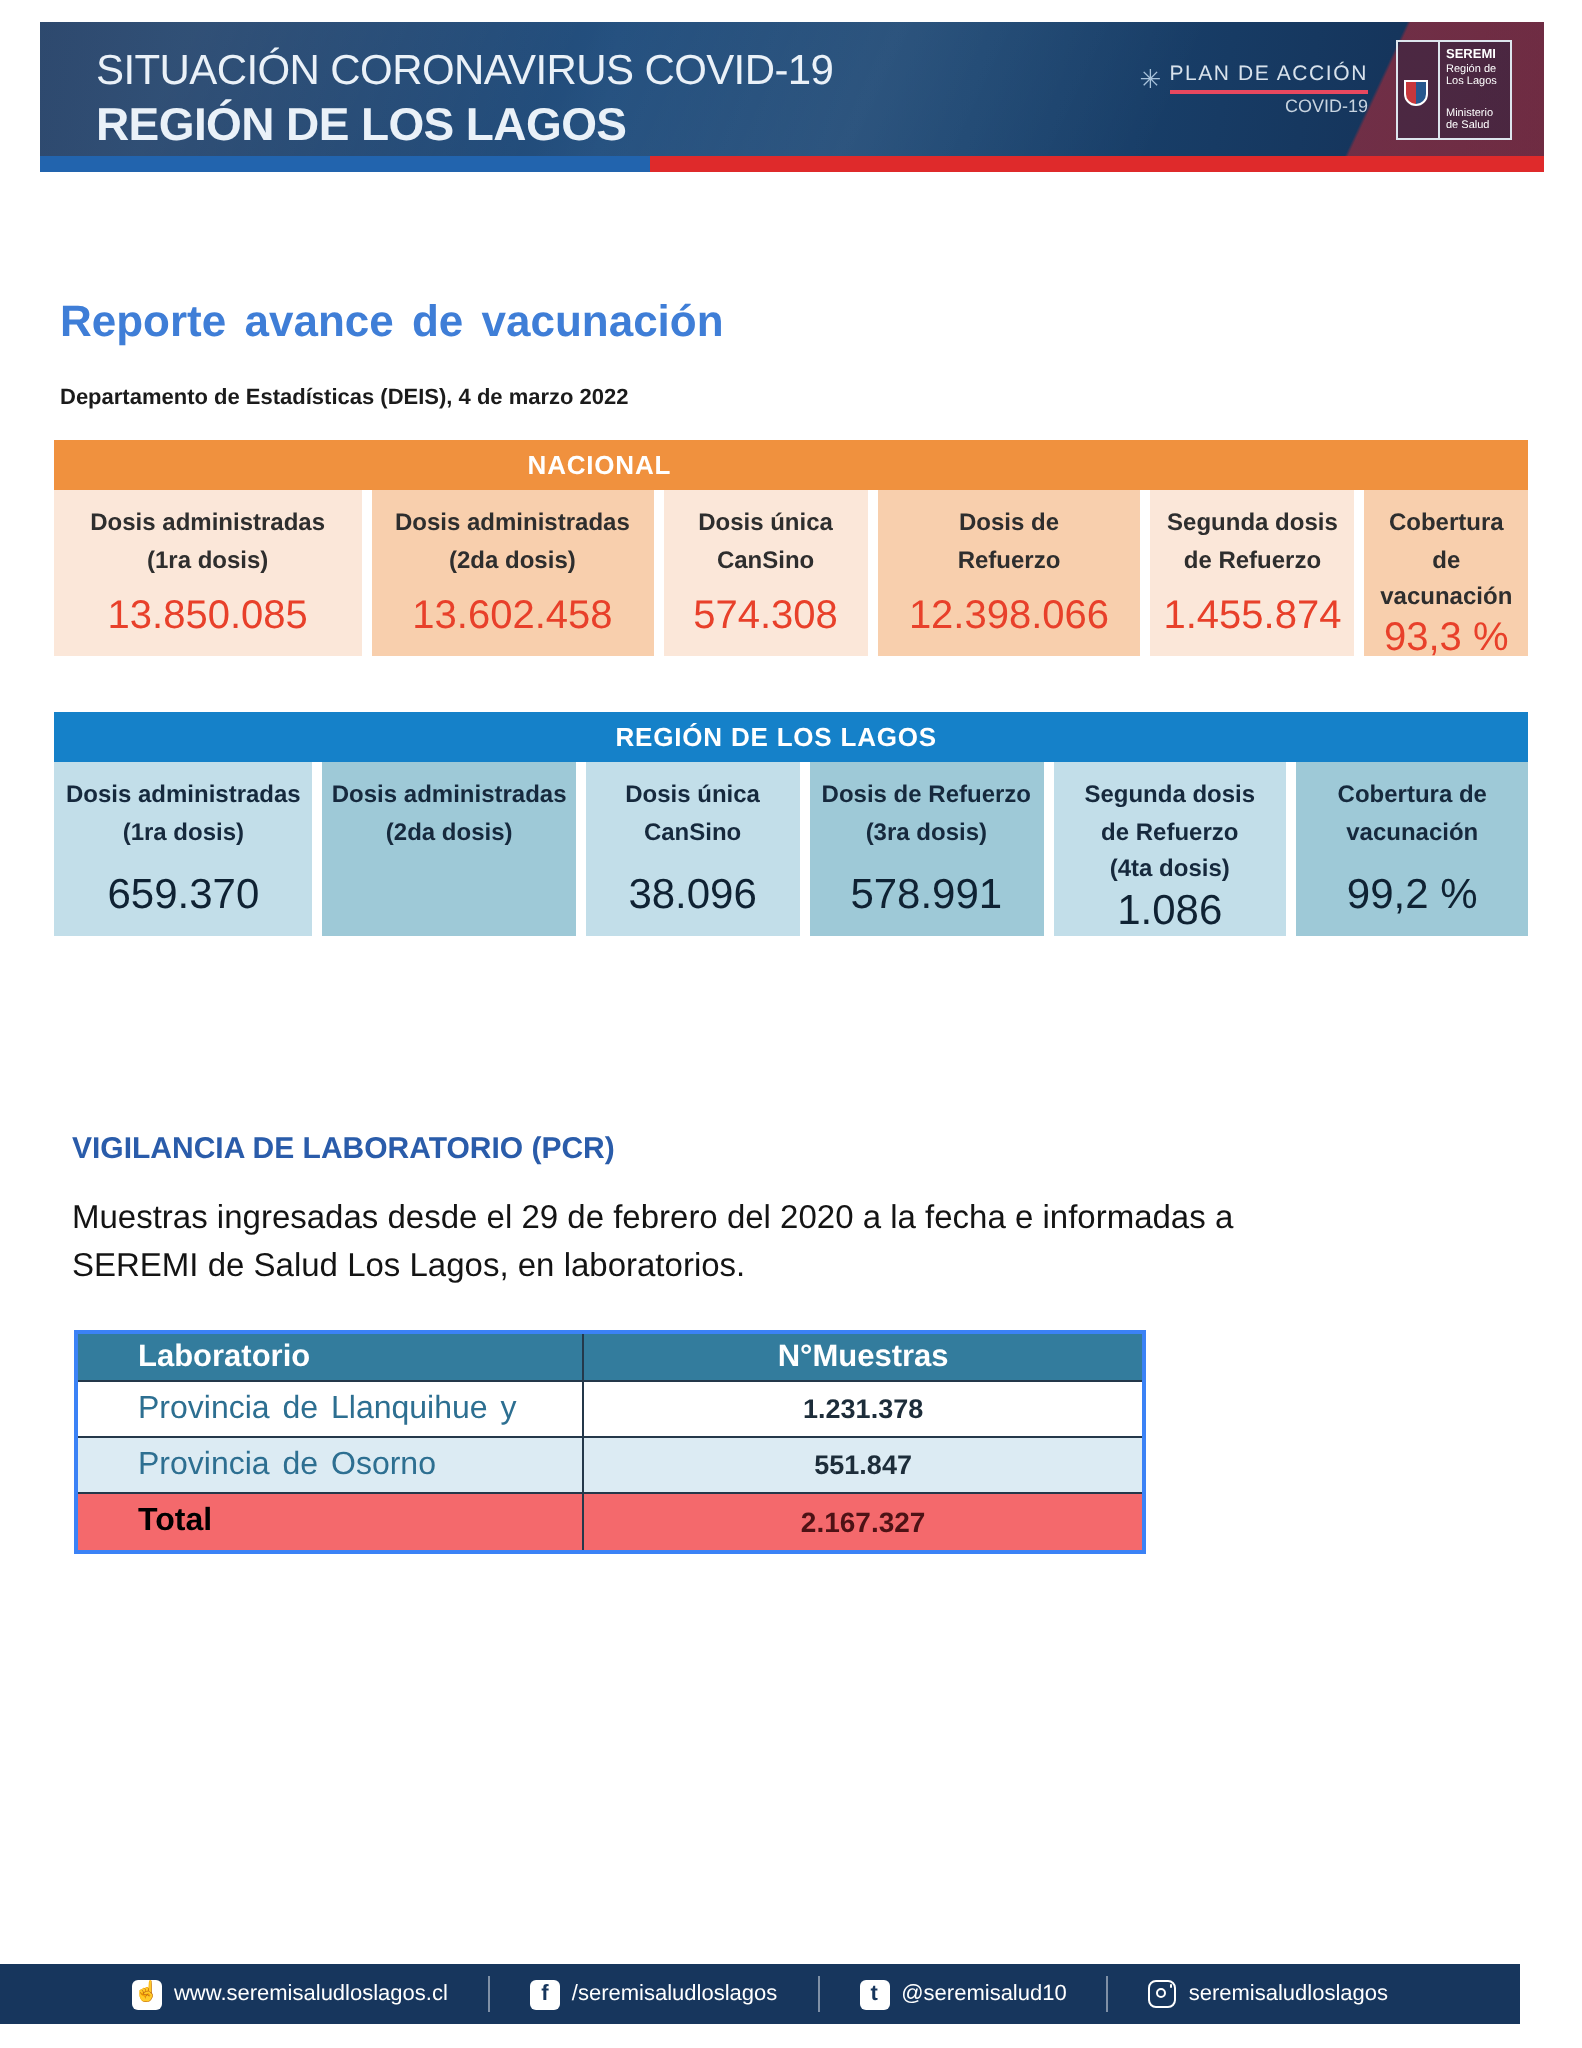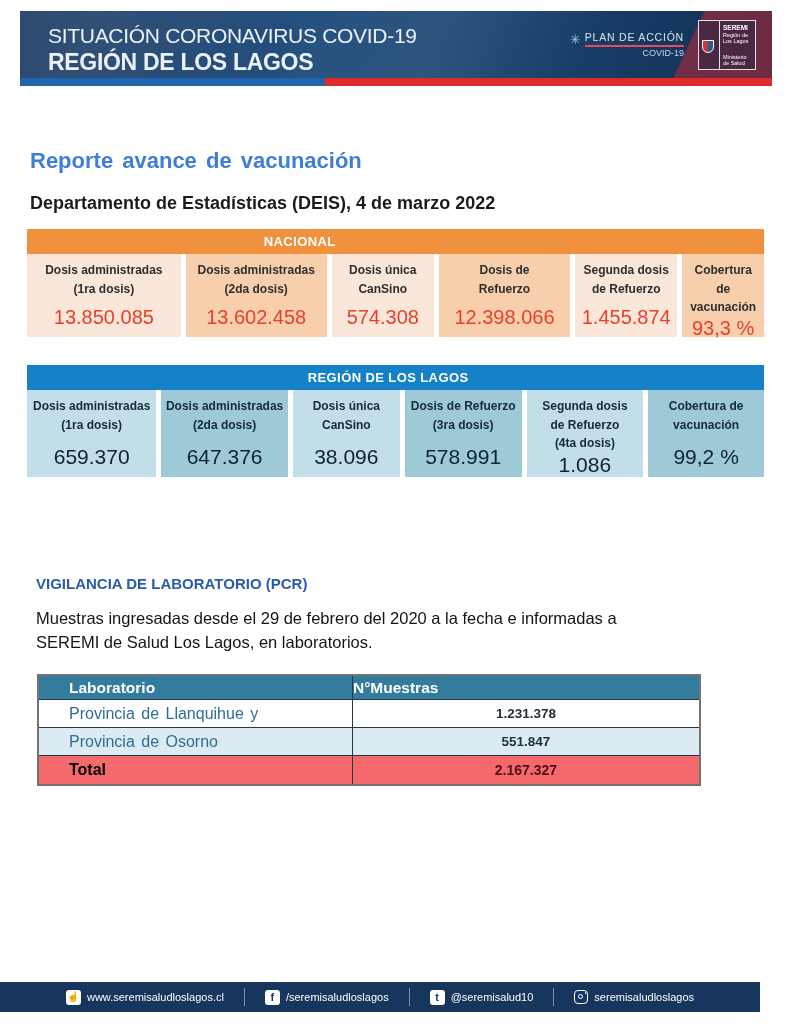--- a/index.html
+++ b/index.html
@@ -44,21 +44,21 @@
   .gov-seremi { font-size:6.5px; font-weight:bold; }
   .gov-region { font-size:5.5px; margin-top:1px; }
   .gov-min { font-size:5.5px; margin-top:auto; }
 
   .stripe { margin:0 19px 0 20px; height:8px; display:flex; }
   .stripe-blue { width:40.5%; background:#2264ae; }
   .stripe-red { flex:1; background:#df2a2b; }
 
   
   .report-title { margin:62px 0 0 30px; font-size:22px; font-weight:bold; color:#3f7ed7; word-spacing:3px; }
-  .report-subtitle { margin:19px 0 0 30px; font-size:18px; font-weight:bold; color:#1b1b1b; }
+  .report-subtitle { margin:19px 0 0 30px; font-size:11px; font-weight:bold; color:#1b1b1b; }
 
   
   .dose-table { margin:15px 27px 0 27px; }
   .dose-table.region { margin-top:28px; }
   .tbl-header { height:25px; display:flex; align-items:center; }
   .tbl-header .hdr-text { text-align:center; font-size:13px; font-weight:bold; color:#ffffff; letter-spacing:0.4px; }
   .national .tbl-header { background:#f0913e; }
   .national .hdr-text { width:74%; }
   .region .tbl-header { background:#1581c9; }
   .region .hdr-text { width:98%; }
@@ -74,25 +74,25 @@
   .national .cell-label { color:#2e2e2e; }
   .region .cell-label { color:#16293d; }
   .cell-value { margin-top:auto; padding-bottom:8px; font-size:20px; font-weight:normal; }
   .national .cell-value { color:#e8402a; }
   .region .cell-value { color:#0f2233; font-size:21px; }
 
   
   .lab-heading { margin:98px 0 0 36px; font-size:15px; font-weight:bold; color:#2a5caa; }
   .lab-desc { margin:15px 0 0 36px; width:606px; font-size:16.5px; color:#141414; line-height:1.45; }
 
-  .lab-table { margin:19px 0 0 37px; width:664px; border-collapse:collapse; border:2px solid #737373; }
+  .lab-table { margin:19px 0 0 37px; width:536px; border-collapse:collapse; border:2px solid #3b82f6; }
   .lab-table th, .lab-table td { border:1px solid #24384a; }
   .lab-table th { height:25px; background:#337c9d; color:#ffffff; font-size:15.5px; font-weight:bold; }
   .lab-table th.col-lab { width:47.5%; text-align:left; padding-left:30px; }
-  .lab-table th.col-val { width:52.5%; text-align:left; }
+  .lab-table th.col-val { width:52.5%; text-align:center; }
   .lab-table td { height:28px; }
   .lab-name { color:#2d6f91; font-size:16px; padding-left:30px; word-spacing:2px; }
   .lab-value { text-align:center; font-size:13.5px; font-weight:bold; color:#1d2d3a; }
   .lab-table tr.alt td { background:#dcebf3; }
   .lab-table tr.total td { background:#f4696c; height:29px; }
   .lab-table tr.total .lab-name { color:#000000; font-weight:bold; }
   .lab-table tr.total .lab-value { color:#4d1215; font-size:14px; }
 
   
   .footer { position:absolute; left:0; top:982px; width:760px; height:30px;
@@ -194,21 +194,20 @@
     </div>
     <div class="cells">
       <div class="cell">
         <div class="cell-label">Dosis administradas
 (1ra dosis)</div>
         <div class="cell-value">659.370</div>
       </div>
       <div class="cell alt">
         <div class="cell-label">Dosis administradas
 (2da dosis)</div>
-        <div class="cell-value">647.376</div>
       </div>
       <div class="cell">
         <div class="cell-label">Dosis única
 CanSino</div>
         <div class="cell-value">38.096</div>
       </div>
       <div class="cell alt">
         <div class="cell-label">Dosis de Refuerzo
 (3ra dosis)</div>
         <div class="cell-value">578.991</div>

